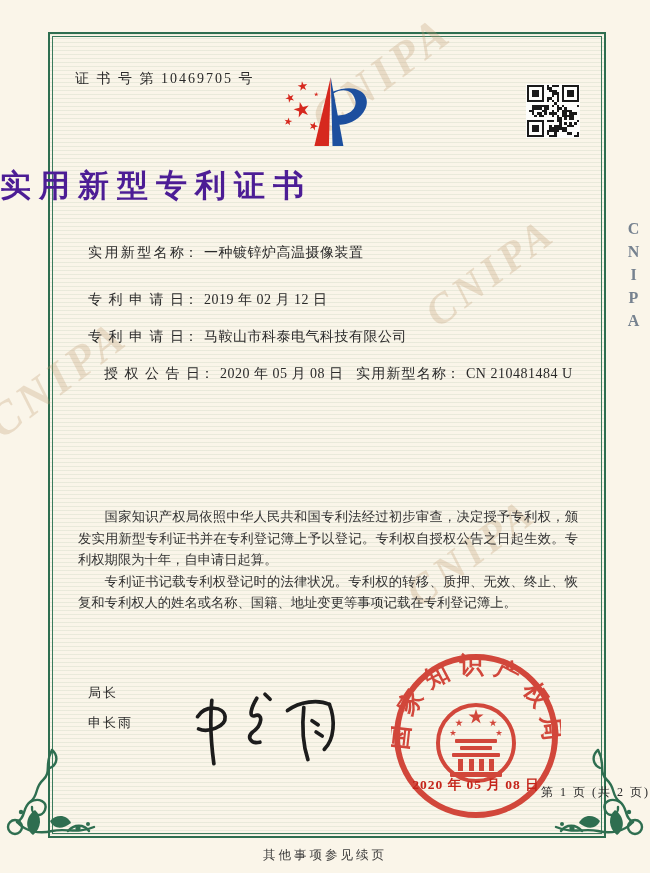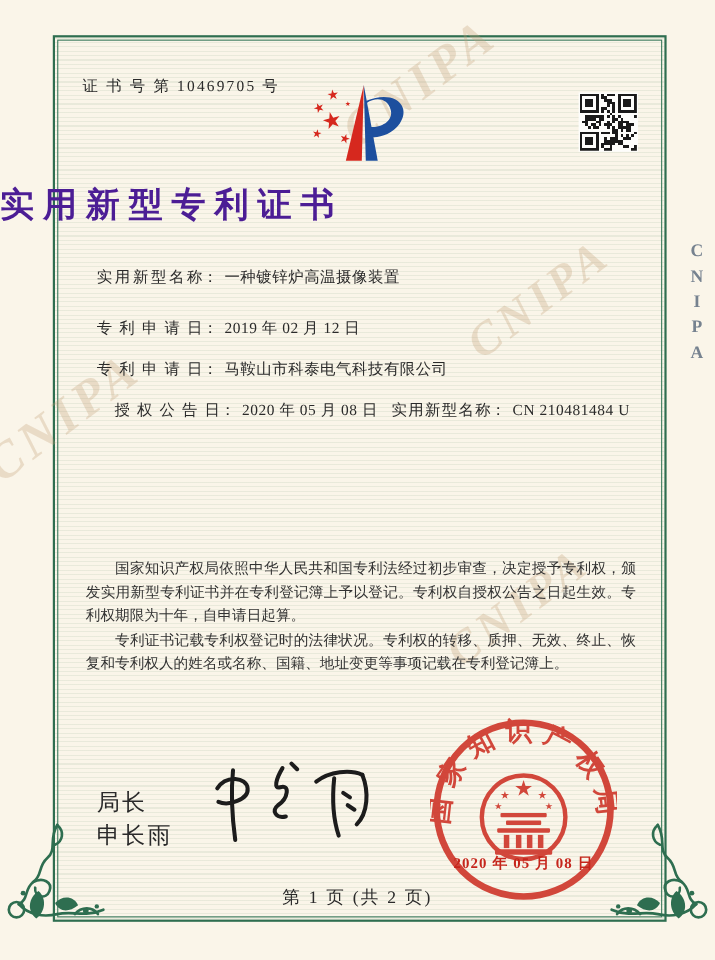--- a/index.html
+++ b/index.html
@@ -52,30 +52,30 @@
   .fcolon{display:inline-block; margin-right:6px;}
   .fvalue{letter-spacing:.5px;}
   .grant-row{display:flex; line-height:23px; white-space:nowrap;}
   .grant-pair1{width:252px;margin-left:16px;}
   .grant-pair2 .flabel{width:90px;}
   
   .paras{position:absolute; left:78px; right:72px; top:506px; z-index:4;
     font-size:13.3px; line-height:21.5px; text-align:justify; color:#323232;}
   .paras p{margin:0; text-indent:2em;}
   
-  .signer{position:absolute; left:88px; top:714px; z-index:4; font-size:21px; line-height:30px; letter-spacing:2px;}
+  .signer{position:absolute; left:88px; top:678px; z-index:4; font-size:13px; line-height:30px; letter-spacing:2px;}
   .signature{position:absolute; left:188px; top:686px; width:156px; height:92px; z-index:4;}
   
   .seal{position:absolute; left:391px; top:651px; width:170px; height:170px; z-index:5; opacity:.93;}
   .seal-date{
     position:absolute; left:391px; top:776px; width:170px; text-align:center; z-index:6;
     color:#c5251b; font-size:13.5px; letter-spacing:1px; font-weight:bold; white-space:nowrap;
   }
   
-  .page-info{position:absolute; left:0; right:0; top:806px; text-align:center; font-size:16px; letter-spacing:2px; z-index:4;}
+  .page-info{position:absolute; left:0; right:0; top:784px; text-align:right; font-size:12px; letter-spacing:2px; z-index:4;}
   .continuation{position:absolute; left:0; right:0; top:847px; text-align:center; font-size:12.5px; letter-spacing:3px; color:#3a3a3a; z-index:4;}
 </style>
 </head>
 <body>
 
 <div class="page">
 
   <div class="frame"></div>
 
   <svg class="flourish fl-left" viewBox="0 0 92 102">
@@ -333,14 +333,15 @@
       <rect x="67" y="108" width="5" height="12"></rect>
       <rect x="78" y="108" width="5" height="12"></rect>
       <rect x="88" y="108" width="5" height="12"></rect>
       <rect x="98" y="108" width="5" height="12"></rect>
       <rect x="59" y="121" width="52" height="5" rx="1"></rect>
     </g>
   </svg>
   <div class="seal-date">2020 年 05 月 08 日</div>
 
   <div class="page-info">第 1 页 (共 2 页)</div>
+  <div class="continuation">其他事项参见续页</div>
 
 </div>
 
 </body></html>

